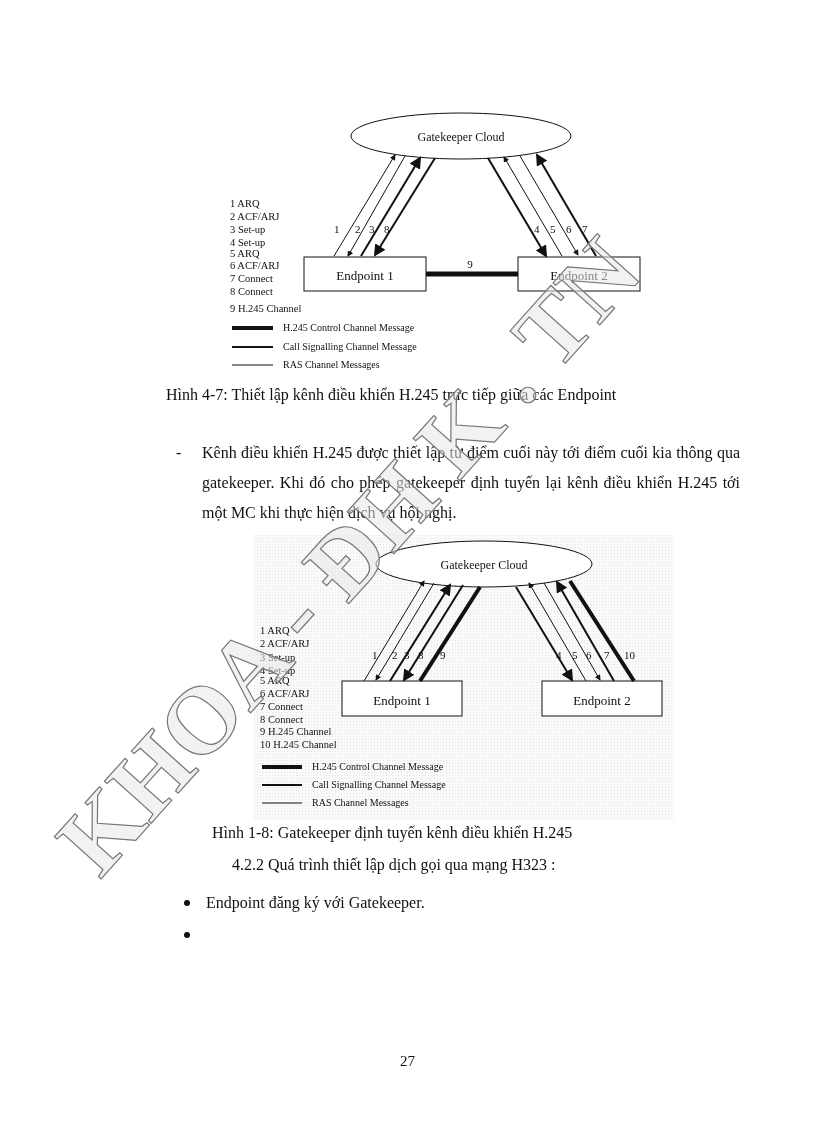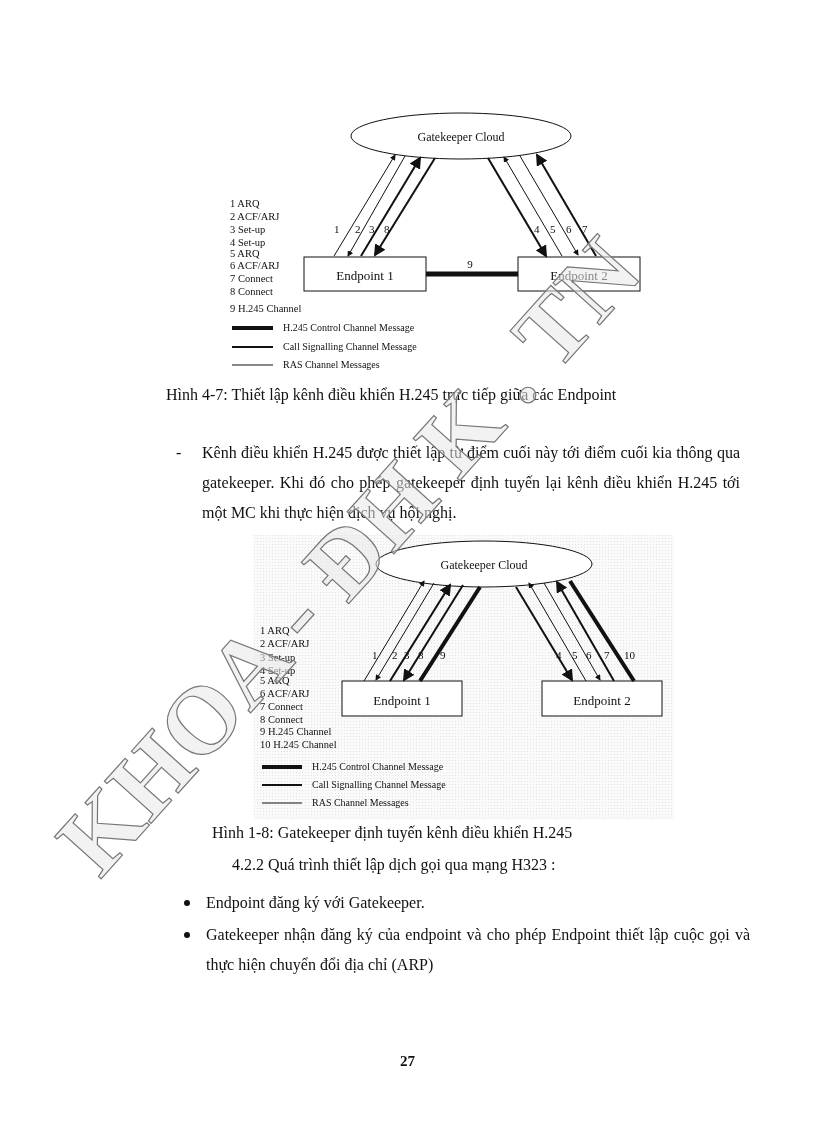--- a/index.html
+++ b/index.html
@@ -143,20 +143,20 @@
     <text class="diagram-text" x="58" y="271" font-size="10">RAS Channel Messages</text>
   </g>
 </svg>
 
 <div class="abs caption" style="left:212px; top:824px;">Hình 1-8: Gatekeeper định tuyến kênh điều khiển H.245</div>
 
 <div class="abs caption" style="left:232px; top:856px;">4.2.2 Quá trình thiết lập dịch gọi qua mạng H323 :</div>
 
 <ul class="abs bullet-list" style="left:172px; top:880px; width:570px;">
   <li><span class="dot"></span><span>Endpoint đăng ký với Gatekeeper.</span></li>
-  <li style="margin-top:2px;"><span class="dot"></span><span>Gatekeeper nhận đăng ký của endpoint và cho phép Endpoint thiết lập cuộc gọi và thực hiện chuyển đổi địa chỉ (ARP)</span></li>
+  <li style="margin-top:2px;"><span class="dot"></span></li>
 </ul>
 
 <svg class="abs watermark" style="left:0; top:0;" width="816" height="1123">
   <text x="0" y="0" font-family="Liberation Serif, serif" font-size="96" font-weight="bold" fill="#e8e8e8" stroke="#777" stroke-width="1.2" fill-opacity="0.55" transform="translate(100,880) rotate(-48)">KHOA - ĐH K . TN</text>
 </svg>
 
-<div class="abs pageno" style="left:400px; top:1053px;font-weight:bold;">27</div>
+<div class="abs pageno" style="left:400px; top:1053px;">27</div>
 
 </body></html>

